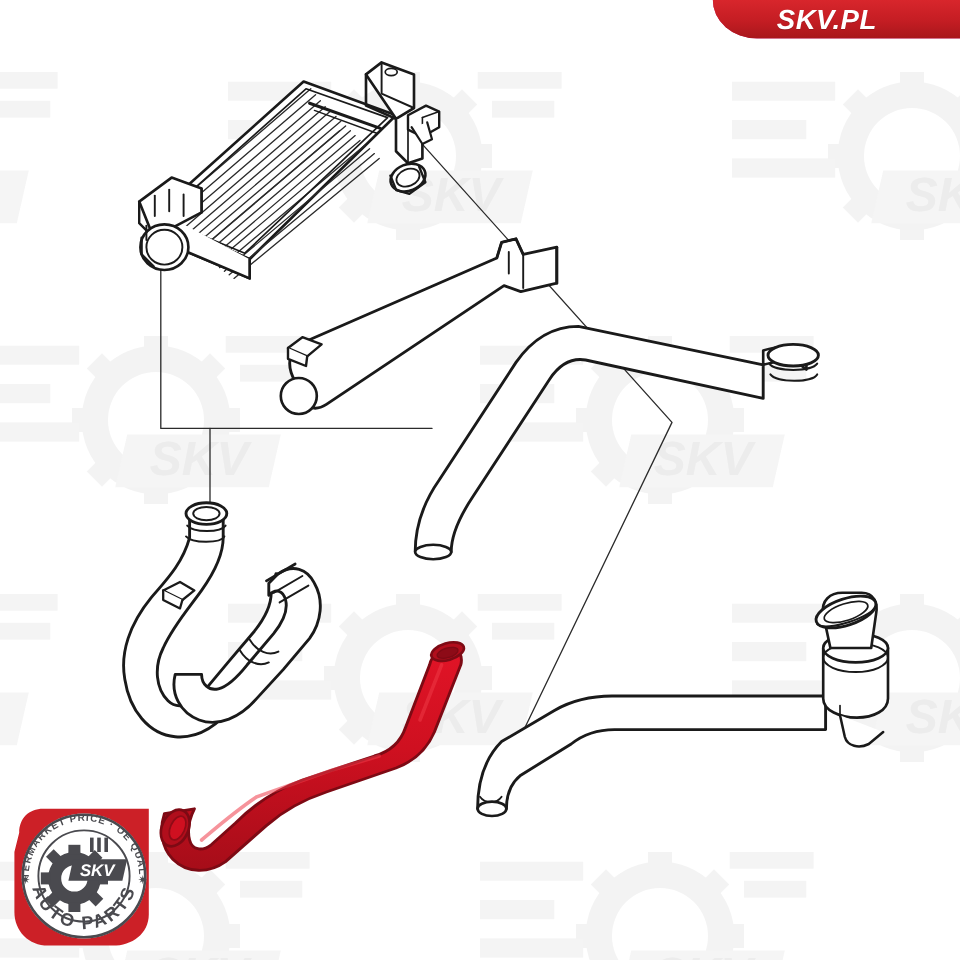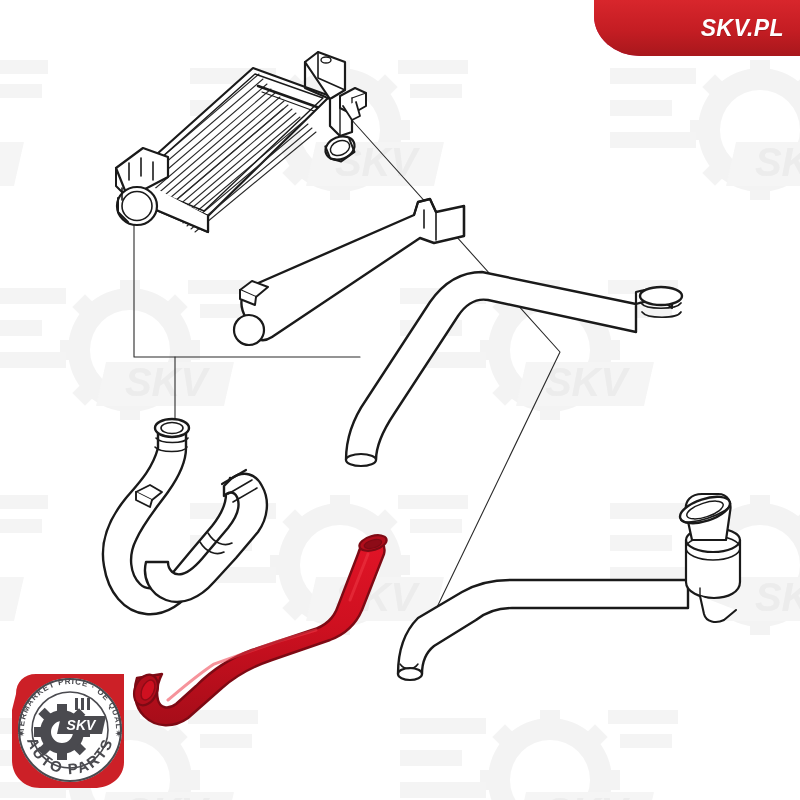--- a/index.html
+++ b/index.html
@@ -9,26 +9,26 @@
     font-family:"Liberation Sans", sans-serif;
     overflow:hidden;
     position:relative;
   }
   #stage{position:absolute;inset:0;width:800px;height:800px;}
   .layer{position:absolute;left:0;top:0;width:800px;height:800px;}
 
   
   #brand-banner{
     position:absolute;top:0;right:0;
-    width:206px;height:56px;
+    width:206px;height:32px;
     border-bottom-left-radius:46px 40px;
     border-top-left-radius:0;
     background:#be185d;
     overflow:hidden;
-    display:flex;align-items:center;justify-content:flex-end;
+    display:flex;align-items:center;justify-content:center;
     box-sizing:border-box;padding-right:16px;
     z-index:30;
   }
   #brand-banner .sheen{
     position:absolute;left:0;top:0;width:100%;height:100%;
     background:linear-gradient(180deg,#d8262c 0%,#c41d23 55%,#a8171c 100%);
   }
   #brand-banner .wordmark{
     position:relative;
     color:#ffffff;

